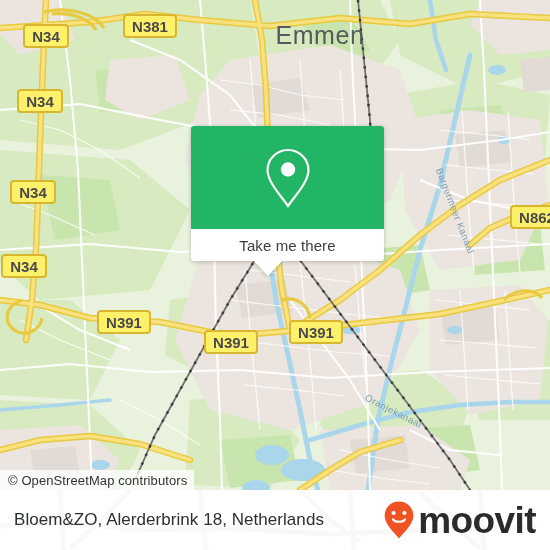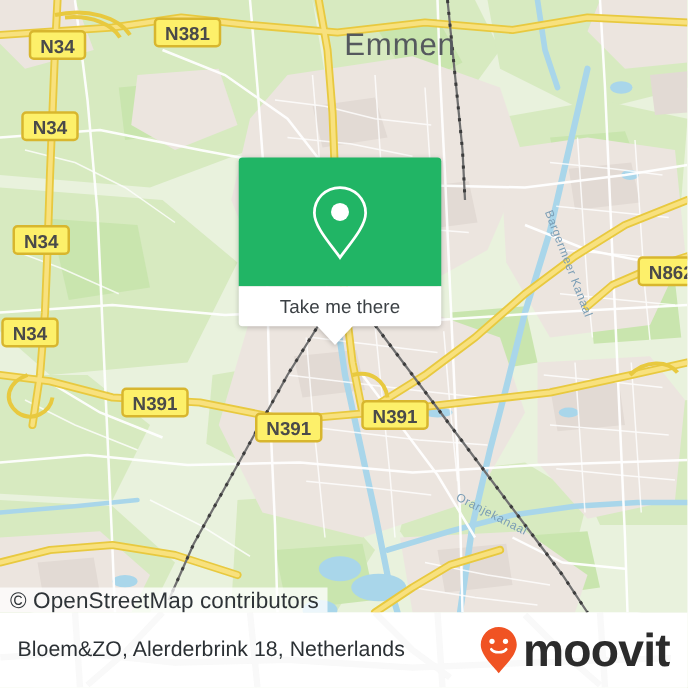--- a/index.html
+++ b/index.html
@@ -26,31 +26,31 @@
   .map-svg { position: absolute; left: 0; top: 0; }
 
   
   .attrib {
     position: absolute;
     left: 0; top: 470px;
     height: 21px;
     padding: 0 7px 0 8px;
     display: flex; align-items: center;
     background: rgba(255,255,255,0.78);
-    font-size: 18px;
+    font-size: 13px;
     color: #2f3438;
     letter-spacing: 0.1px;
     white-space: nowrap;
   }
 
   
   .callout {
     position: absolute;
     left: 191px; top: 126px;
-    width: 162px;
+    width: 193px;
     filter: drop-shadow(0 1px 2px rgba(0,0,0,0.22));
   }
   .callout-top {
     height: 103px;
     border-radius: 3px 3px 0 0;
     display: flex; align-items: center; justify-content: center;
   }
   .callout-bottom {
     height: 32px;
     background: #ffffff;

